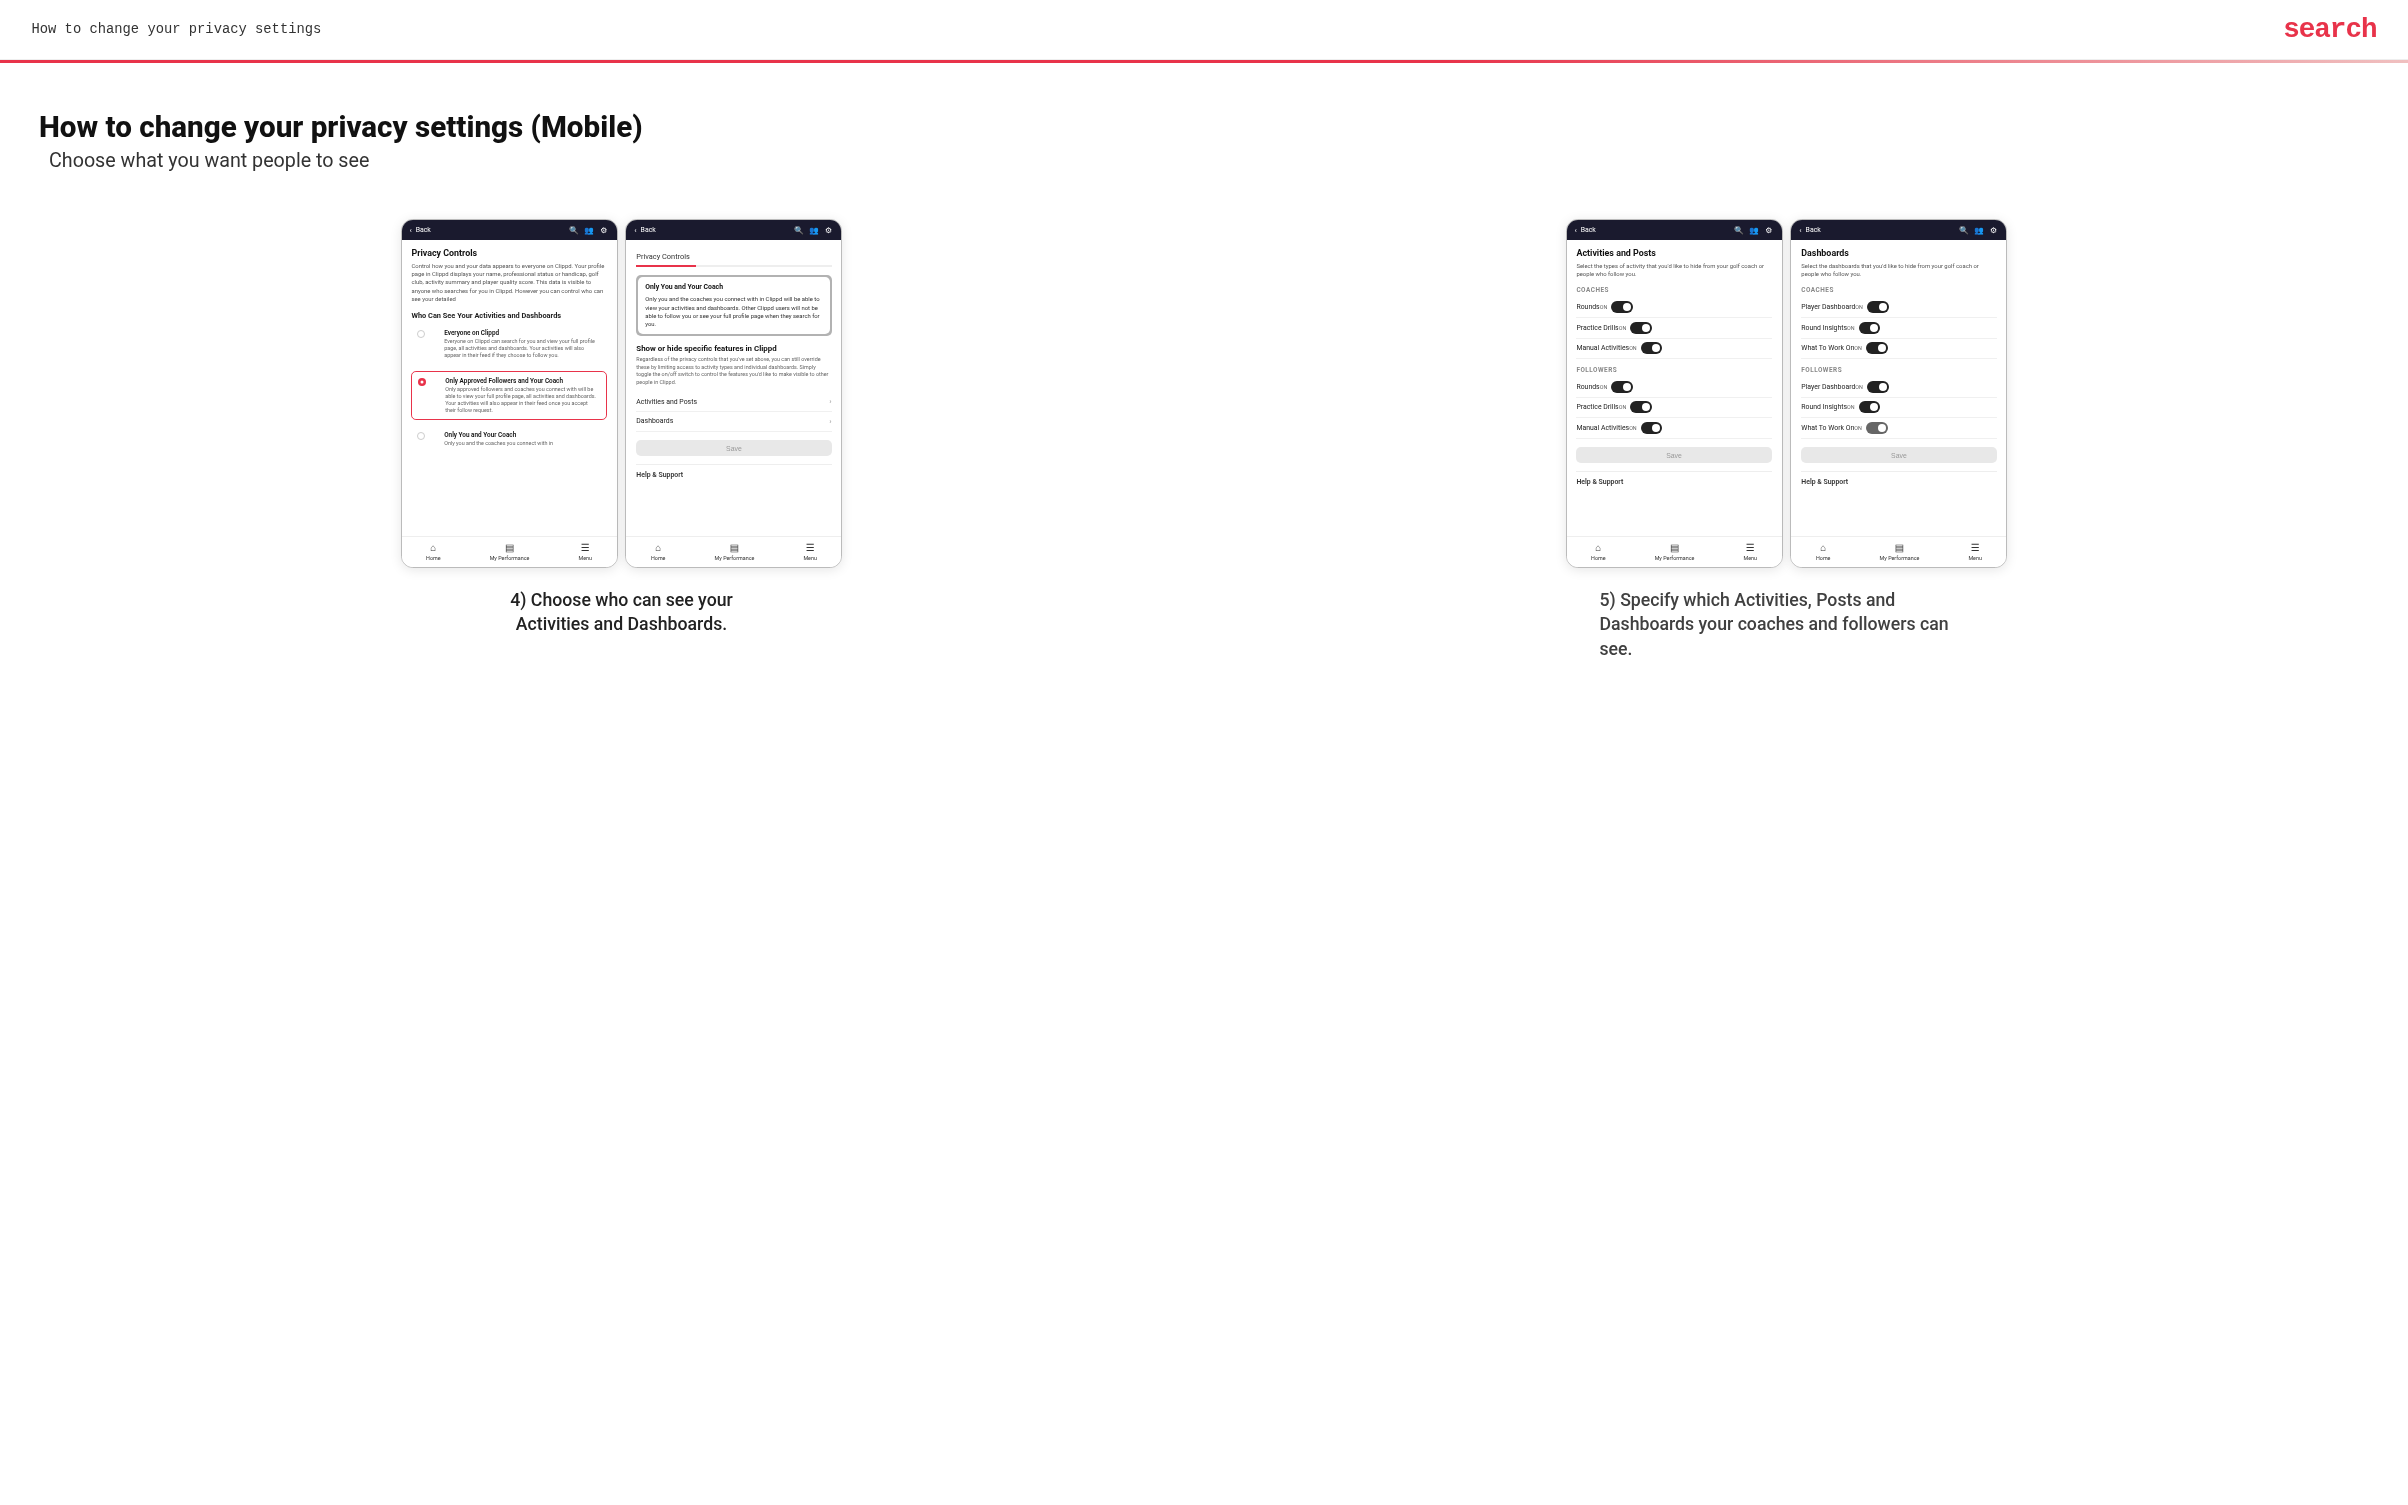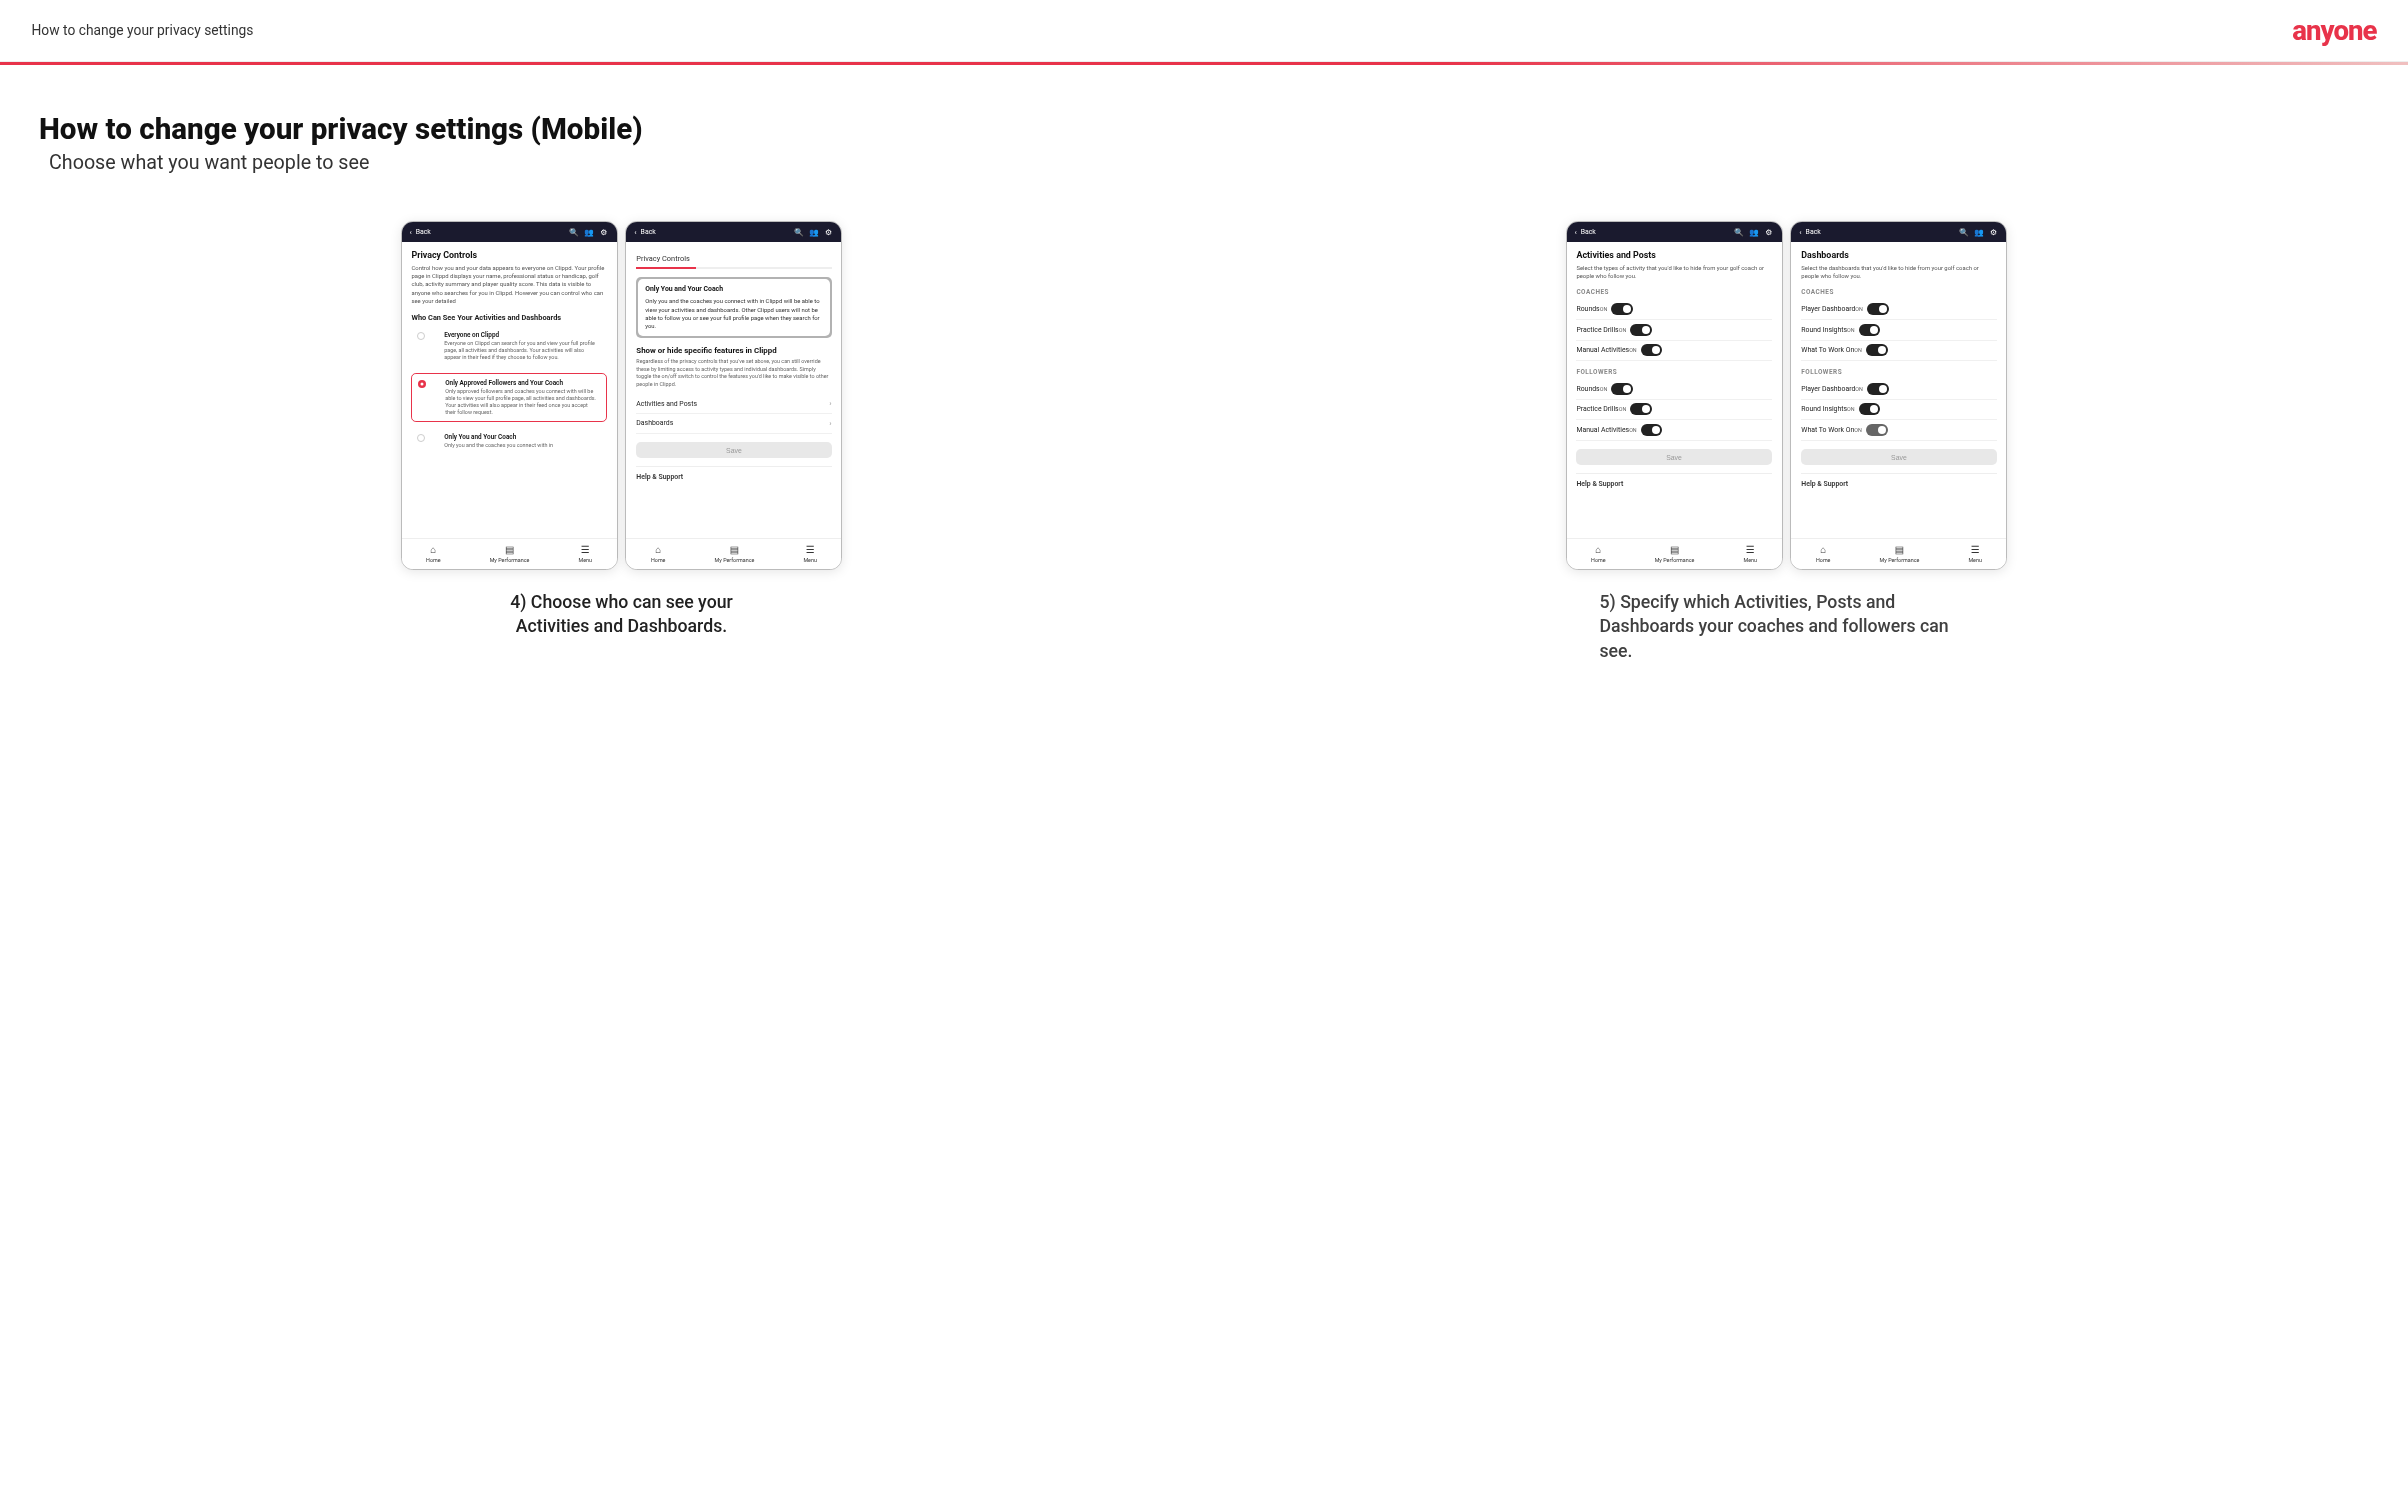--- a/index.html
+++ b/index.html
@@ -11,20 +11,21 @@
     }
 
     
     .top-bar {
       display: flex;
       align-items: center;
       justify-content: space-between;
       padding: 13.8px 31.5px;
       border-bottom: 1px solid #eee;
       background: #fff;
+      font-family: Liberation Mono, monospace;
     }
     .top-bar-title {
       font-size: 13.8px;
       color: #333;
     }
     .logo {
       font-size: 27.6px;
       font-weight: 800;
       color: #e8334a;
       letter-spacing: -1px;
@@ -398,21 +399,21 @@
       font-weight: 700;
       color: #222;
       margin: 5.9px 0 3.9px 0;
     }
   </style>
 </head>
 <body>
 
 <div class="top-bar">
   <span class="top-bar-title">How to change your privacy settings</span>
-  <div class="logo">anyone</div>
+  <div class="logo">search</div>
 </div>
 
 <div class="top-divider"></div>
 
 <div class="main-content">
 
   <div class="page-heading">How to change your privacy settings (Mobile)</div>
   <div class="page-subheading">Choose what you want people to see</div>
 
   <div class="screenshots-row">

